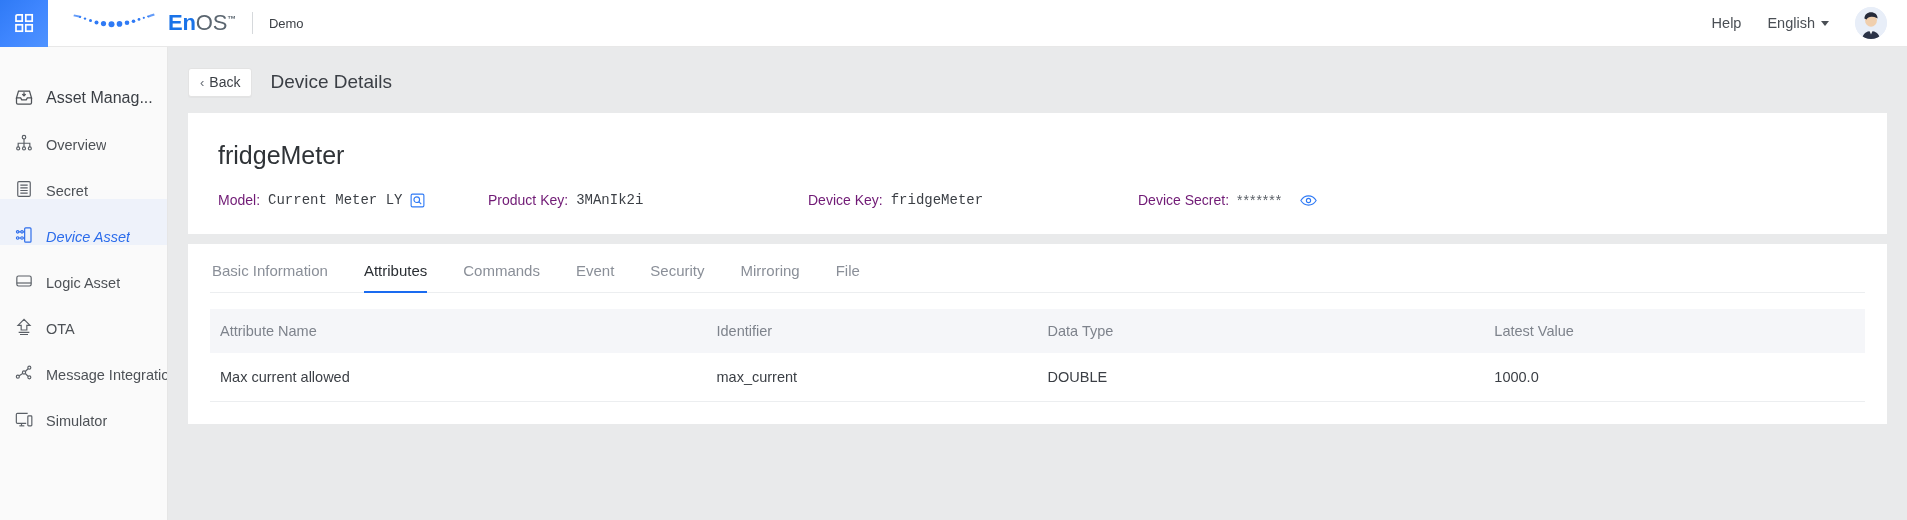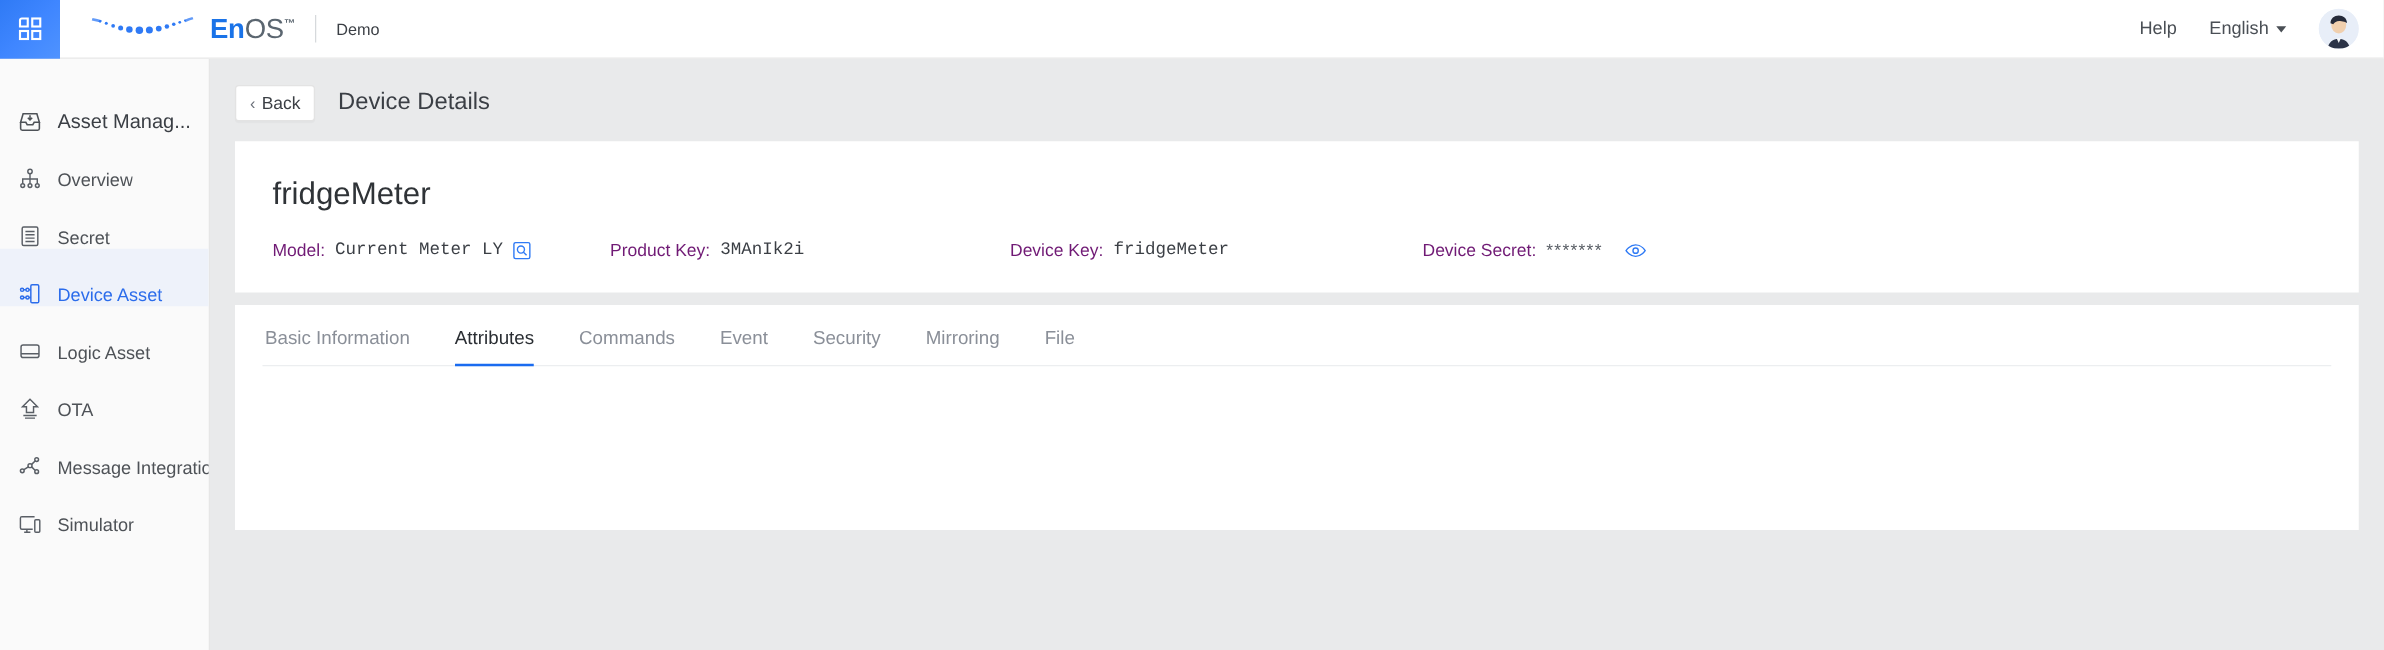--- a/index.html
+++ b/index.html
@@ -106,21 +106,21 @@
     cursor: pointer;
     color: #4e5257;
     position: relative;
   }
   .nav-item .nav-label {
     font-size: 14.5px;
     white-space: nowrap;
     overflow: hidden;
   }
   .nav-item.header .nav-label { font-size: 16px; color: #3b3f45; }
-  .nav-item.active { background: #eef2fa; }
+  .nav-item.active { background: #eef2fa; font-style: italic; }
   .nav-item.active .nav-label { color: #2b6ceb; }
   .nav-icon { width: 20px; height: 20px; flex: none; display:block; }
 
   
   .main {
     flex: 1;
     background: #e9eaeb;
     padding: 14px 20px 0 20px;
     overflow: hidden;
   }
@@ -414,16 +414,34 @@
       <div class="tabs">
         <div class="tab">Basic Information</div>
         <div class="tab active">Attributes</div>
         <div class="tab">Commands</div>
         <div class="tab">Event</div>
         <div class="tab">Security</div>
         <div class="tab">Mirroring</div>
         <div class="tab">File</div>
       </div>
 
+      <table class="attr-table">
+        <thead>
+          <tr>
+            <th class="col-a">Attribute Name</th>
+            <th class="col-b">Identifier</th>
+            <th class="col-c">Data Type</th>
+            <th class="col-d">Latest Value</th>
+          </tr>
+        </thead>
+        <tbody>
+          <tr>
+            <td>Max current allowed</td>
+            <td>max_current</td>
+            <td>DOUBLE</td>
+            <td>1000.0</td>
+          </tr>
+        </tbody>
+      </table>
     </div>
 
   </div>
 </div>
 
 </body></html>

